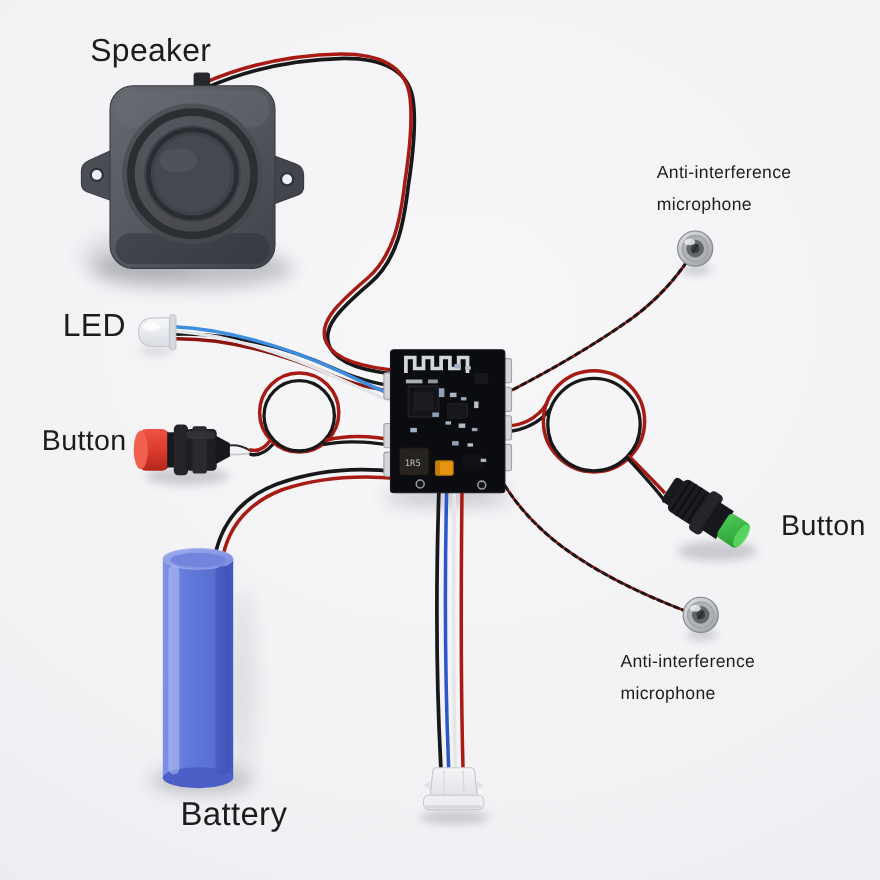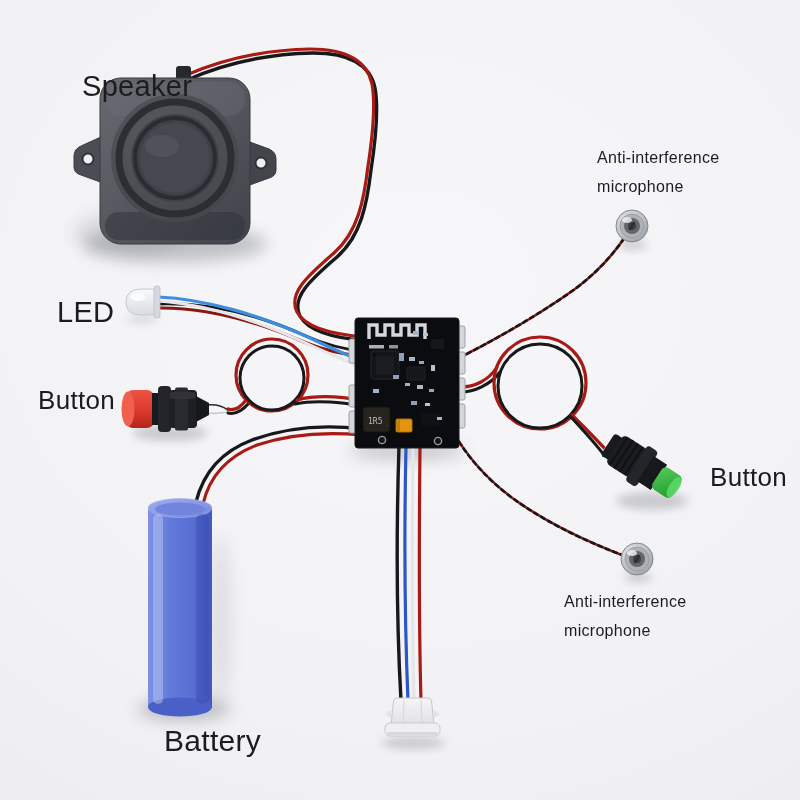--- a/index.html
+++ b/index.html
@@ -7,22 +7,22 @@
   .scene{
     position:relative;width:800px;height:800px;overflow:hidden;
     background:radial-gradient(140% 120% at 52% 36%, #f7f7f9 0%, #f2f2f5 45%, #eaeaee 78%, #e1e1e6 100%);
     font-family:"Liberation Sans", sans-serif;
   }
   .scene svg{position:absolute;left:0;top:0;}
   .lbl{
     position:absolute;color:#1c1c1e;font-weight:500;letter-spacing:.3px;
     white-space:nowrap;user-select:none;
   }
-  .lbl-speaker{left:82px;top:30px;font-size:29px;margin-top:40px;}
-  .lbl-led{left:57px;top:280px;font-size:29px;margin-top:16px;}
+  .lbl-speaker{left:82px;top:30px;font-size:29px;}
+  .lbl-led{left:57px;top:280px;font-size:29px;}
   .lbl-button-left{left:38px;top:385px;font-size:26px;}
   .lbl-button-right{left:710px;top:462px;font-size:26px;}
   .lbl-battery{left:132px;top:724px;font-size:30px;margin-left:32px;}
   .lbl-typec{left:370px;top:746px;font-size:29px;}
   .lbl-mic{font-size:16px;line-height:29px;}
   .lbl-mic-top{left:597px;top:143px;}
   .lbl-mic-bottom{left:564px;top:587px;}
   .lbl-mic span{display:block;}
 </style>
 </head>

